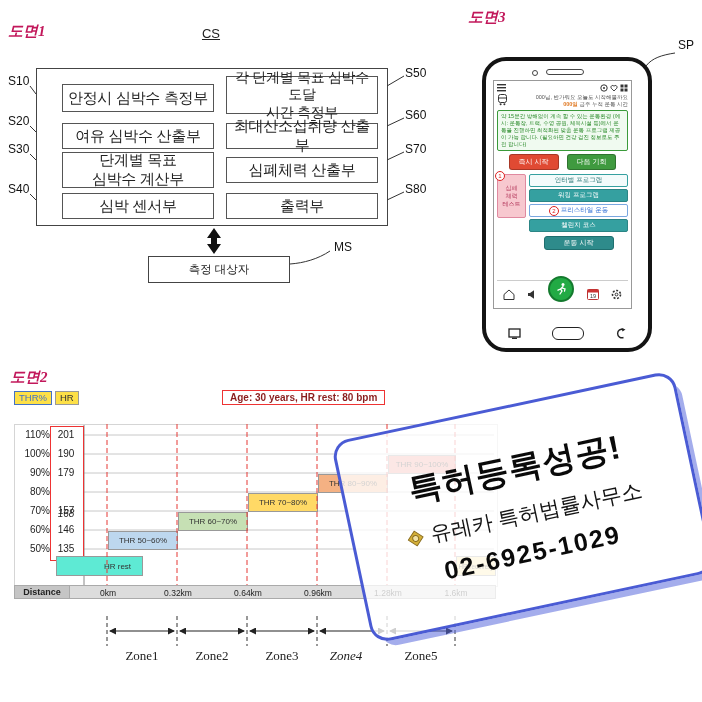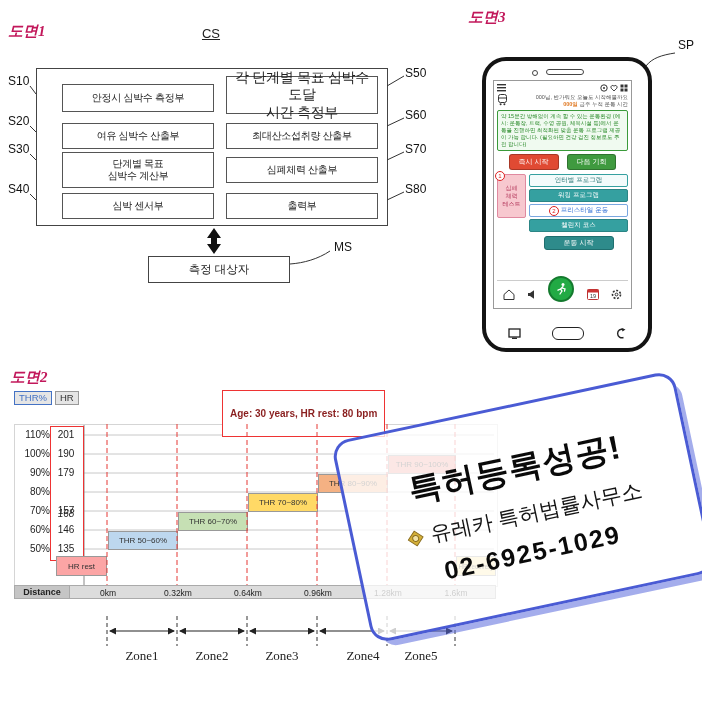--- a/index.html
+++ b/index.html
@@ -9,21 +9,21 @@
   }
   .abs{position:absolute;}
   
   .figlab{font-family:"Liberation Serif",serif;font-style:italic;font-weight:bold;
     font-size:15px;color:#c2185b;z-index:4;}
   
   .cs{left:36px;top:26px;width:350px;text-align:center;font-size:13px;
       text-decoration:underline;z-index:2;}
   .f1outer{left:36px;top:68px;width:350px;height:156px;border:1.6px solid #444;z-index:2;background:#fff;}
   .f1box{border:1.2px solid #555;background:#fff;display:flex;align-items:center;
-     justify-content:center;text-align:center;font-size:10px;line-height:1.25;
+     justify-content:center;text-align:center;font-size:15px;line-height:1.25;
      white-space:pre-line;z-index:2;letter-spacing:-0.3px;}
   .f1l{left:62px;width:150px;}
   .f1r{left:226px;width:150px;}
   .sref{font-size:12px;color:#111;z-index:2;}
   .msbox{left:148px;top:256px;width:140px;height:25px;border:1.4px solid #444;
      display:flex;align-items:center;justify-content:center;font-size:11.5px;z-index:2;background:#fff;}
   
   .phone{left:482px;top:57px;width:162px;height:287px;border:4px solid #141414;
      border-radius:24px;background:#fff;z-index:2;}
   .speaker{position:absolute;left:60px;top:8px;width:36px;height:4px;border:1.2px solid #444;border-radius:3px;}
@@ -58,25 +58,25 @@
   .startbtn{align-self:center;margin-top:2px;width:68px;height:12px;background:#2e8b8b;color:#fff;
      font-size:7px;display:flex;align-items:center;justify-content:center;border-radius:3px;border:1px solid #1f6f6f;}
   .appbar{margin-top:auto;border-top:1px solid #ccc;height:24px;display:flex;align-items:center;
      justify-content:space-around;padding-top:1px;}
   .runcirc{width:22px;height:22px;border-radius:50%;background:#22aa44;border:2px solid #147a2e;
      display:flex;align-items:center;justify-content:center;transform:translateY(-5px);}
   .navrow{position:absolute;left:0;bottom:4px;width:100%;height:22px;display:flex;
      align-items:center;justify-content:space-between;padding:0 22px;box-sizing:border-box;}
   .homeoval{width:30px;height:11px;border:1.6px solid #222;border-radius:6px;}
   
-  .legchip{top:391px;height:12px;line-height:12px;font-size:9.5px;padding:0 4px;z-index:2;background:#e5e5e5;}
+  .legchip{top:391px;height:12px;line-height:12px;font-size:9.5px;padding:0 4px;z-index:2;background:#fde047;}
   .legthr{left:14px;border:1.2px solid #4472c4;color:#4472c4;}
   .leghr{left:55px;border:1.2px solid #999;color:#333;}
   .cttl{left:222px;top:390px;border:1.3px solid #e33;color:#8a1f1f;font-weight:bold;
-     font-size:10px;padding:17px 7px;z-index:2;background:#fff;}
+     font-size:10px;padding:1px 7px;z-index:2;background:#fff;}
   .plotframe{left:14px;top:424px;width:482px;height:161px;border:1px solid #d5d5d5;z-index:1;}
   .ypct{width:36px;text-align:right;font-size:10px;height:14px;line-height:14px;left:14px;z-index:2;}
   .yhr{width:24px;text-align:center;font-size:10px;height:14px;line-height:14px;left:54px;z-index:2;}
   .hrbox{left:50px;top:426px;width:32px;height:133px;border:1.2px solid #e33;z-index:1;}
   .blk{position:absolute;display:flex;align-items:center;justify-content:center;
      font-size:8px;color:#333;border:1px solid #999;z-index:2;}
   .xtable{left:14px;top:585px;width:448px;height:28px;z-index:2;border-radius:13px;}
   .xrow{position:absolute;left:0;width:482px;height:14px;background:#dcdcdc;border:1px solid #aaa;box-sizing:border-box;}
   .xhead{position:absolute;left:0;top:0;width:55px;height:100%;background:#c5c5c5;border-right:1px solid #aaa;
      font-size:9px;font-weight:bold;display:flex;align-items:center;justify-content:center;box-sizing:border-box;}
@@ -271,21 +271,21 @@
 <div class="abs ypct" style="top:542px;">50%</div>
 
 <div class="abs yhr" style="top:428px;">201</div>
 <div class="abs yhr" style="top:447px;">190</div>
 <div class="abs yhr" style="top:466px;">179</div>
 <div class="abs yhr" style="top:507px;font-style:italic;">168</div>
 <div class="abs yhr" style="top:504px;">157</div>
 <div class="abs yhr" style="top:523px;">146</div>
 <div class="abs yhr" style="top:542px;">135</div>
 
-<div class="blk" style="left:56px;top:556px;width:49px;height:18px;background:#fca5a5;">HR rest</div>
+<div class="blk" style="left:56px;top:556px;width:49px;height:18px;background:#5eead4;padding-left:36px;">HR rest</div>
 <div class="blk" style="left:108px;top:531px;width:68px;height:17px;background:#bdd7ee;">THR 50~60%</div>
 <div class="blk" style="left:178px;top:512px;width:68px;height:17px;background:#c6e0b4;">THR 60~70%</div>
 <div class="blk" style="left:248px;top:493px;width:68px;height:17px;background:#ffd966;">THR 70~80%</div>
 <div class="blk" style="left:318px;top:474px;width:68px;height:17px;background:#f4b183;text-align:center;">THR 80~90%</div>
 <div class="blk" style="left:388px;top:455px;width:66px;height:17px;background:#f1948a;">THR 90~100%</div>
 <div class="blk" style="left:456px;top:556px;width:38px;height:18px;background:#ffe699;font-size:6.3px;">HR recovery</div>
 
 <div class="abs xtable">
   <div class="xrow" style="top:0;">
     <span class="xhead">Distance</span>
@@ -294,21 +294,21 @@
     <span class="xval" style="left:213px;">0.64km</span>
     <span class="xval" style="left:283px;">0.96km</span>
     <span class="xval" style="left:353px;">1.28km</span>
     <span class="xval" style="left:421px;">1.6km</span>
   </div>
 </div>
 
 <div class="abs zonelab" style="left:107px;">Zone1</div>
 <div class="abs zonelab" style="left:177px;">Zone2</div>
 <div class="abs zonelab" style="left:247px;">Zone3</div>
-<div class="abs zonelab" style="left:328px;">Zone4</div>
+<div class="abs zonelab" style="left:311px;font-style:italic;">Zone4</div>
 <div class="abs zonelab" style="left:387px;width:68px;">Zone5</div>
 
 <svg id="svgover" class="layer" width="702" height="702">
   <defs>
     <marker id="mr" markerWidth="7" markerHeight="7" refX="6" refY="3.5" orient="auto" markerUnits="userSpaceOnUse">
       <path d="M0,0 L7,3.5 L0,7 Z" fill="#222"></path>
     </marker>
     <marker id="ml" markerWidth="7" markerHeight="7" refX="1" refY="3.5" orient="auto" markerUnits="userSpaceOnUse">
       <path d="M7,0 L0,3.5 L7,7 Z" fill="#222"></path>
     </marker>

